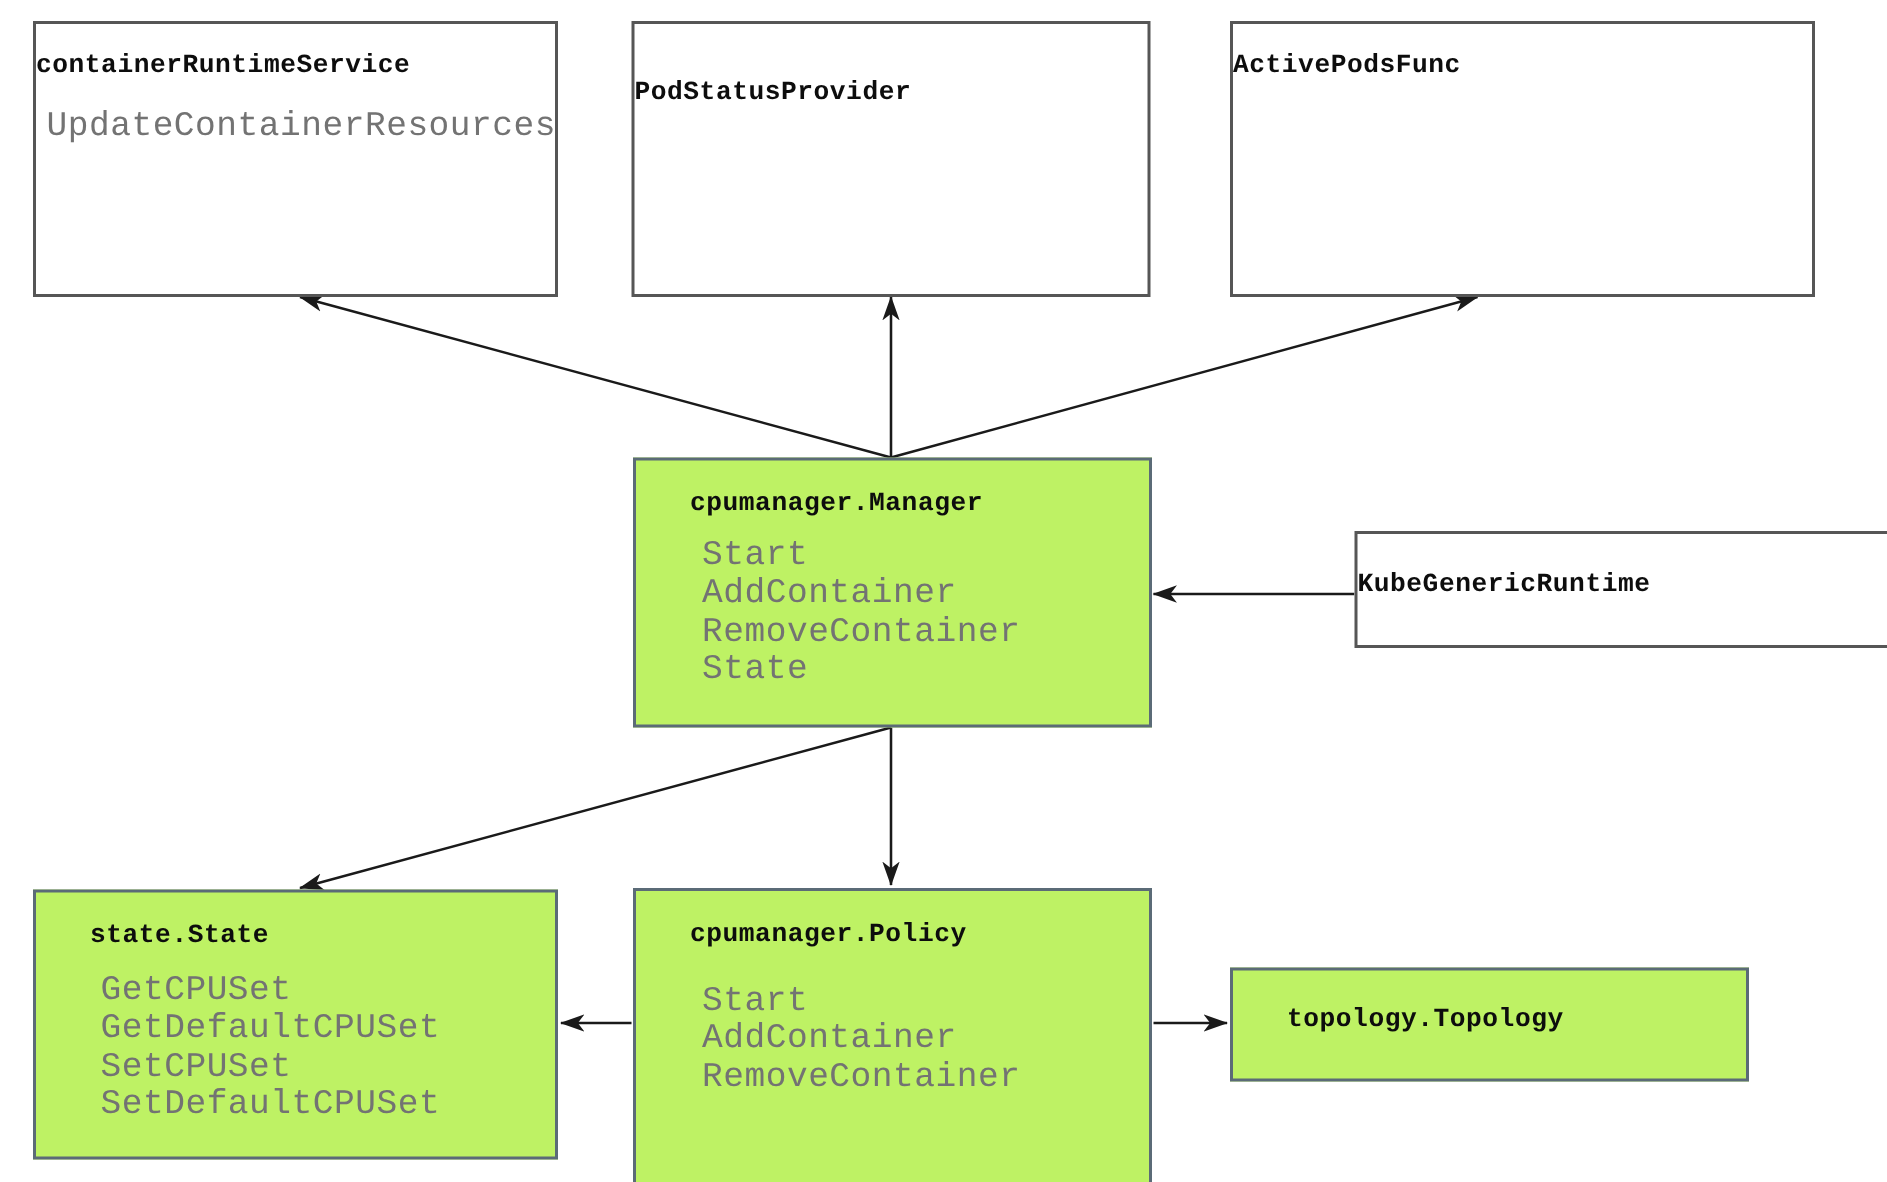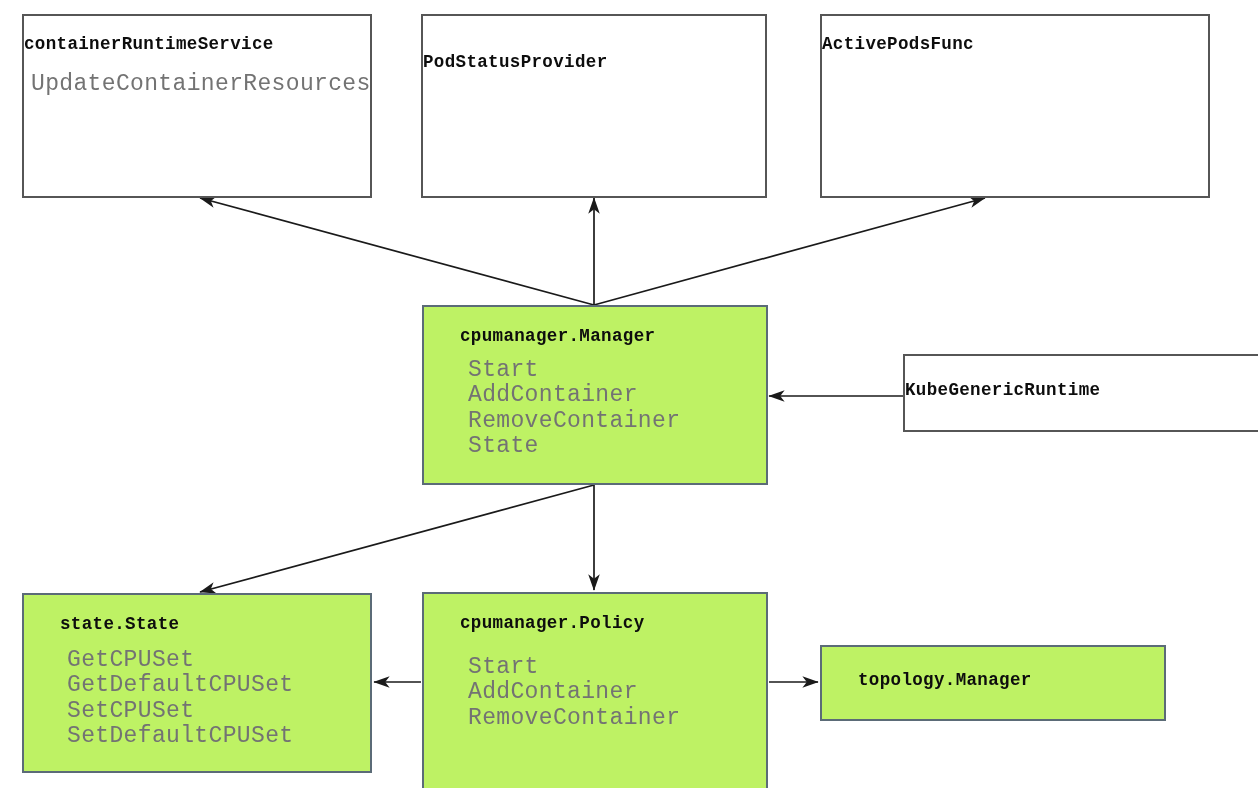--- a/index.html
+++ b/index.html
@@ -156,17 +156,17 @@
   <div class="node filled" id="node-cpumanager-policy">
     <span class="node-title">cpumanager.Policy</span>
     <span class="node-members">
         <span class="member">Start</span>
         <span class="member">AddContainer</span>
         <span class="member">RemoveContainer</span>
       </span>
   </div>
 
   <div class="node filled" id="node-topology-topology">
-    <span class="node-title">topology.Manager</span>
+    <span class="node-title">topology.Topology</span>
 
   </div>
 
 </div>
 
 </body></html>

